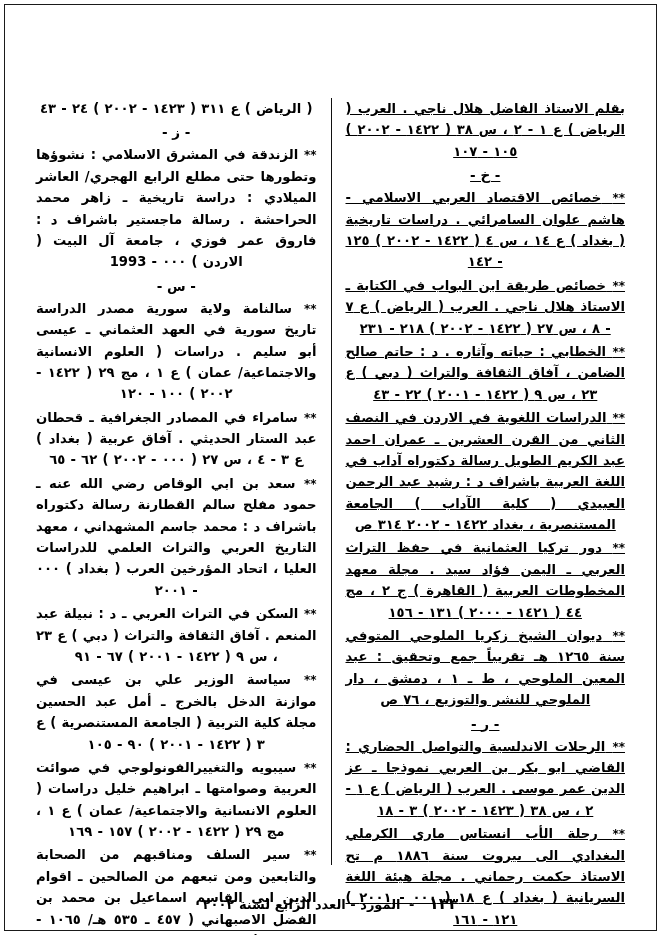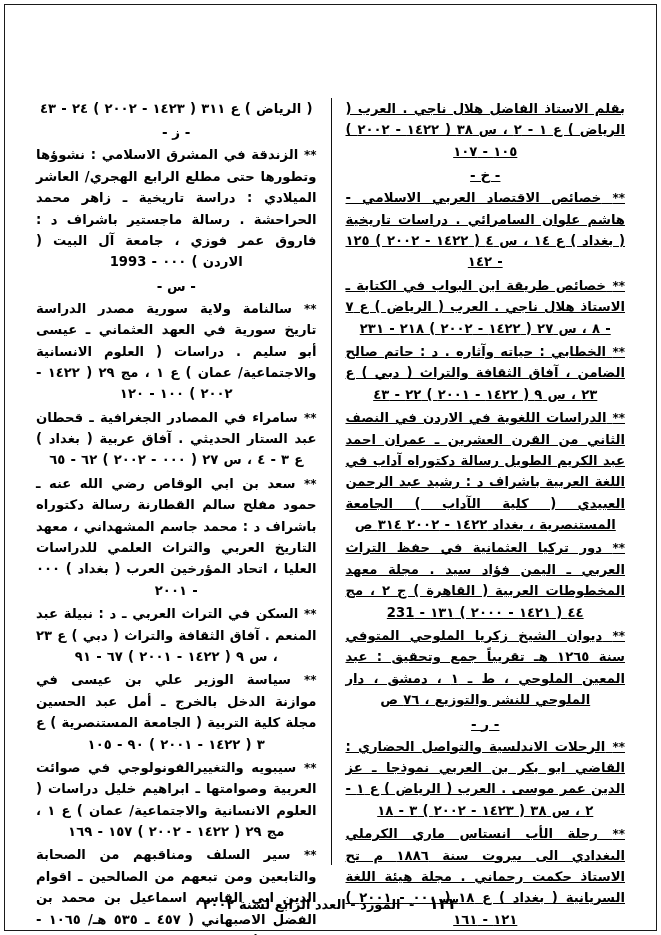--- a/index.html
+++ b/index.html
@@ -102,21 +102,21 @@
   <div class="page-frame"></div>
 
   <div class="content-area">
     <div class="column column-right">
         <p class="entry"><span>بقلم الاستاذ الفاضل هلال ناجي . العرب ( الرياض ) ع ١ - ٢ ، س ٣٨ ( ١٤٢٢ - ٢٠٠٢ ) ١٠٥ - ١٠٧</span></p>
         <div class="section-divider">- خ -</div>
         <p class="entry"><span class="marker">**</span> <span>خصائص الاقتصاد العربي الاسلامي - هاشم علوان السامرائي . دراسات تاريخية ( بغداد ) ع ١٤ ، س ٤ ( ١٤٢٢ - ٢٠٠٢ ) ١٢٥ - ١٤٢</span></p>
         <p class="entry"><span class="marker">**</span> <span>خصائص طريقة ابن البواب في الكتابة ـ الاستاذ هلال ناجي . العرب ( الرياض ) ع ٧ - ٨ ، س ٢٧ ( ١٤٢٢ - ٢٠٠٢ ) ٢١٨ - ٢٣١</span></p>
         <p class="entry"><span class="marker">**</span> <span>الخطابي : حياته وآثاره . د : حاتم صالح الضامن ، آفاق الثقافة والتراث ( دبي ) ع ٢٣ ، س ٩ ( ١٤٢٢ - ٢٠٠١ ) ٢٢ - ٤٣</span></p>
         <p class="entry"><span class="marker">**</span> <span>الدراسات اللغوية في الاردن في النصف الثاني من القرن العشرين ـ عمران احمد عبد الكريم الطويل رسالة دكتوراه آداب في اللغة العربية باشراف د : رشيد عبد الرحمن العبيدي ( كلية الآداب ) الجامعة المستنصرية ، بغداد ١٤٢٢ - ٢٠٠٢ ٣١٤ ص</span></p>
-        <p class="entry"><span class="marker">**</span> <span>دور تركيا العثمانية في حفظ التراث العربي ـ اليمن فؤاد سيد . مجلة معهد المخطوطات العربية ( القاهرة ) ج ٢ ، مج ٤٤ ( ١٤٢١ - ٢٠٠٠ ) ١٣١ - 231</span></p>
+        <p class="entry"><span class="marker">**</span> <span>دور تركيا العثمانية في حفظ التراث العربي ـ اليمن فؤاد سيد . مجلة معهد المخطوطات العربية ( القاهرة ) ج ٢ ، مج ٤٤ ( ١٤٢١ - ٢٠٠٠ ) ١٣١ - ١٥٦</span></p>
         <p class="entry"><span class="marker">**</span> <span>ديوان الشيخ زكريا الملوحي المتوفي سنة ١٢٦٥ هـ تقريباً جمع وتحقيق : عبد المعين الملوحي ، ط ـ ١ ، دمشق ، دار الملوحي للنشر والتوزيع ، ٧٦ ص</span></p>
         <div class="section-divider">- ر -</div>
         <p class="entry"><span class="marker">**</span> <span>الرحلات الاندلسية والتواصل الحضاري : القاضي ابو بكر بن العربي نموذجا ـ عز الدين عمر موسى . العرب ( الرياض ) ع ١ - ٢ ، س ٣٨ ( ١٤٢٣ - ٢٠٠٢ ) ٣ - ١٨</span></p>
         <p class="entry"><span class="marker">**</span> <span>رحلة الأب انستاس ماري الكرملي البغدادي الى بيروت سنة ١٨٨٦ م تح الاستاذ حكمت رحماني . مجلة هيئة اللغة السريانية ( بغداد ) ع ١٨ ( ٠٠٠ - ٢٠٠١ ) ١٢١ - ١٦١</span></p>
         <p class="entry"><span class="marker">**</span> <span>رحيل الدكتور عبد القادر القط ( ١٢٢٥ - ١٤٢٣/ ١٤٢٢ - ٢٠٠١ ) الفيصل ( الرياض ) ع ٣١١ ( ١٤٢٢ - ٢٠٠٢ ) ١٣٢ - ١٣٣</span></p>
       </div>
     <div class="column column-left">
         <p class="entry"><span>( الرياض ) ع ٣١١ ( ١٤٢٣ - ٢٠٠٢ ) ٢٤ - ٤٣</span></p>
         <div class="section-divider">- ز -</div>
         <p class="entry"><span class="marker">**</span> <span>الزندقة في المشرق الاسلامي : نشوؤها وتطورها حتى مطلع الرابع الهجري/ العاشر الميلادي : دراسة تاريخية ـ زاهر محمد الحراحشة . رسالة ماجستير باشراف د : فاروق عمر فوزي ، جامعة آل البيت ( الاردن ) ٠٠٠ - 1993</span></p>

